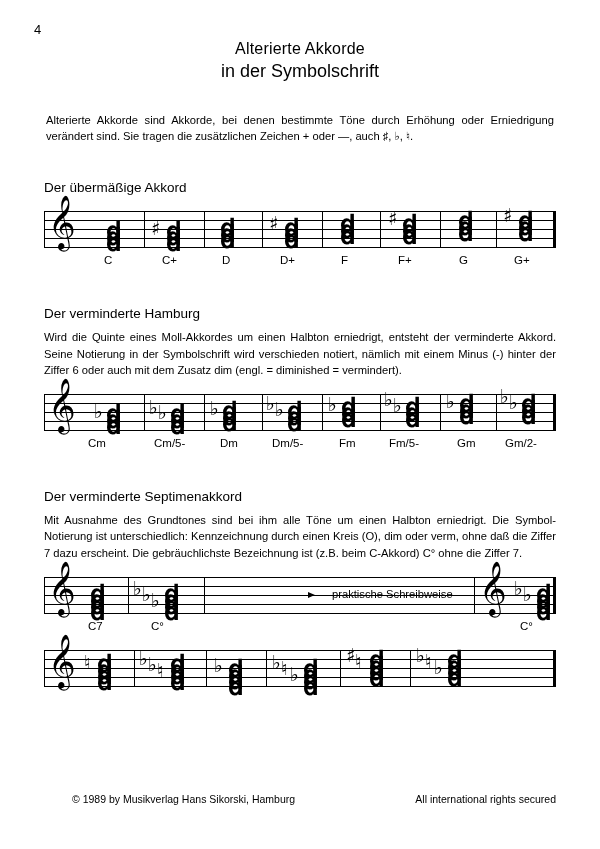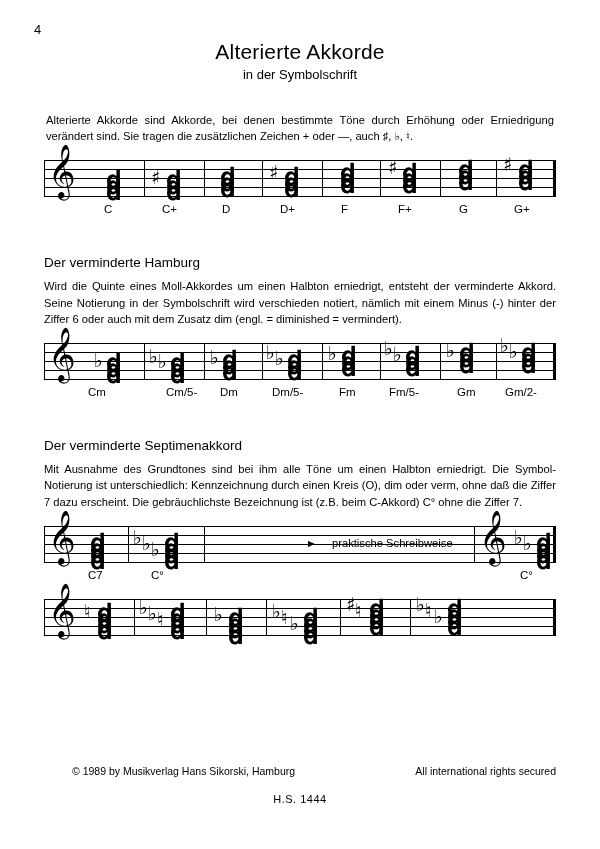--- a/index.html
+++ b/index.html
@@ -23,29 +23,29 @@
     padding: 0 44px;
   }
   .page-number {
     position: absolute;
     top: 22px;
     left: 34px;
     font-size: 13px;
   }
   .doc-title {
     text-align: center;
-    font-size: 21px;
+    font-size: 16px;
     margin: 0;
     padding-top: 40px;
     font-weight: normal;
     letter-spacing: 0.2px;
   }
   .doc-subtitle {
     text-align: center;
-    font-size: 13px;
+    font-size: 18px;
     margin: 3px 0 0 0;
     font-weight: normal;
   }
   .intro {
     font-size: 11.2px;
     line-height: 1.45;
     margin: 30px 0 0 0;
     text-align: justify;
     padding: 0 2px;
   }
@@ -168,20 +168,21 @@
 
 <div class="page">
 
   <div class="page-number">4</div>
 
   <h1 class="doc-title">Alterierte Akkorde</h1>
   <div class="doc-subtitle">in der Symbolschrift</div>
 
   <p class="intro">Alterierte Akkorde sind Akkorde, bei denen bestimmte Töne durch Erhöhung oder Erniedrigung verändert sind. Sie tragen die zusätzlichen Zeichen + oder —, auch ♯, ♭, ♮.</p>
 
+  <h2 class="section-head">Der übermäßige Akkord</h2>
 
   <div class="staff-block">
     <div class="staff">
       <div class="barline" style="left:0"></div>
       <div class="clef">𝄞</div>
       <div class="meter">𝏿</div>
 
       <div class="chordstack" style="left:62px; top:7px;">𝐝</div>
       <div class="chordstack" style="left:62px; top:13px;">𝐝</div>
       <div class="chordstack" style="left:62px; top:19px;">𝐝</div>
@@ -294,21 +295,21 @@
 
       <div class="acc" style="left:456px; top:-7px;">♭</div>
       <div class="acc" style="left:465px; top:-1px;">♭</div>
       <div class="chordstack" style="left:477px; top:-3px;">𝐝</div>
       <div class="chordstack" style="left:477px; top:3px;">𝐝</div>
       <div class="chordstack" style="left:477px; top:9px;">𝐝</div>
       <div class="barline thick" style="left:509px"></div>
     </div>
     <div class="symrow">
       <span class="symbol" style="left:44px">Cm</span>
-      <span class="symbol" style="left:122px">Cm/5-</span>
+      <span class="symbol" style="left:110px">Cm/5-</span>
       <span class="symbol" style="left:176px">Dm</span>
       <span class="symbol" style="left:228px">Dm/5-</span>
       <span class="symbol" style="left:295px">Fm</span>
       <span class="symbol" style="left:345px">Fm/5-</span>
       <span class="symbol" style="left:413px">Gm</span>
       <span class="symbol" style="left:461px">Gm/2-</span>
     </div>
   </div>
 
   <h2 class="section-head">Der verminderte Septimenakkord</h2>
@@ -409,16 +410,15 @@
       <div class="chordstack" style="left:403px; top:15px;">𝐝</div>
       <div class="barline thick" style="left:509px"></div>
     </div>
   </div>
 
   <div class="footer">
     <div class="footer-row">
       <span>© 1989 by Musikverlag Hans Sikorski, Hamburg</span>
       <span>All international rights secured</span>
     </div>
-    <div class="footer-center">H.S. 1444</div>
   </div>
 
 </div>
 
 </body></html>

